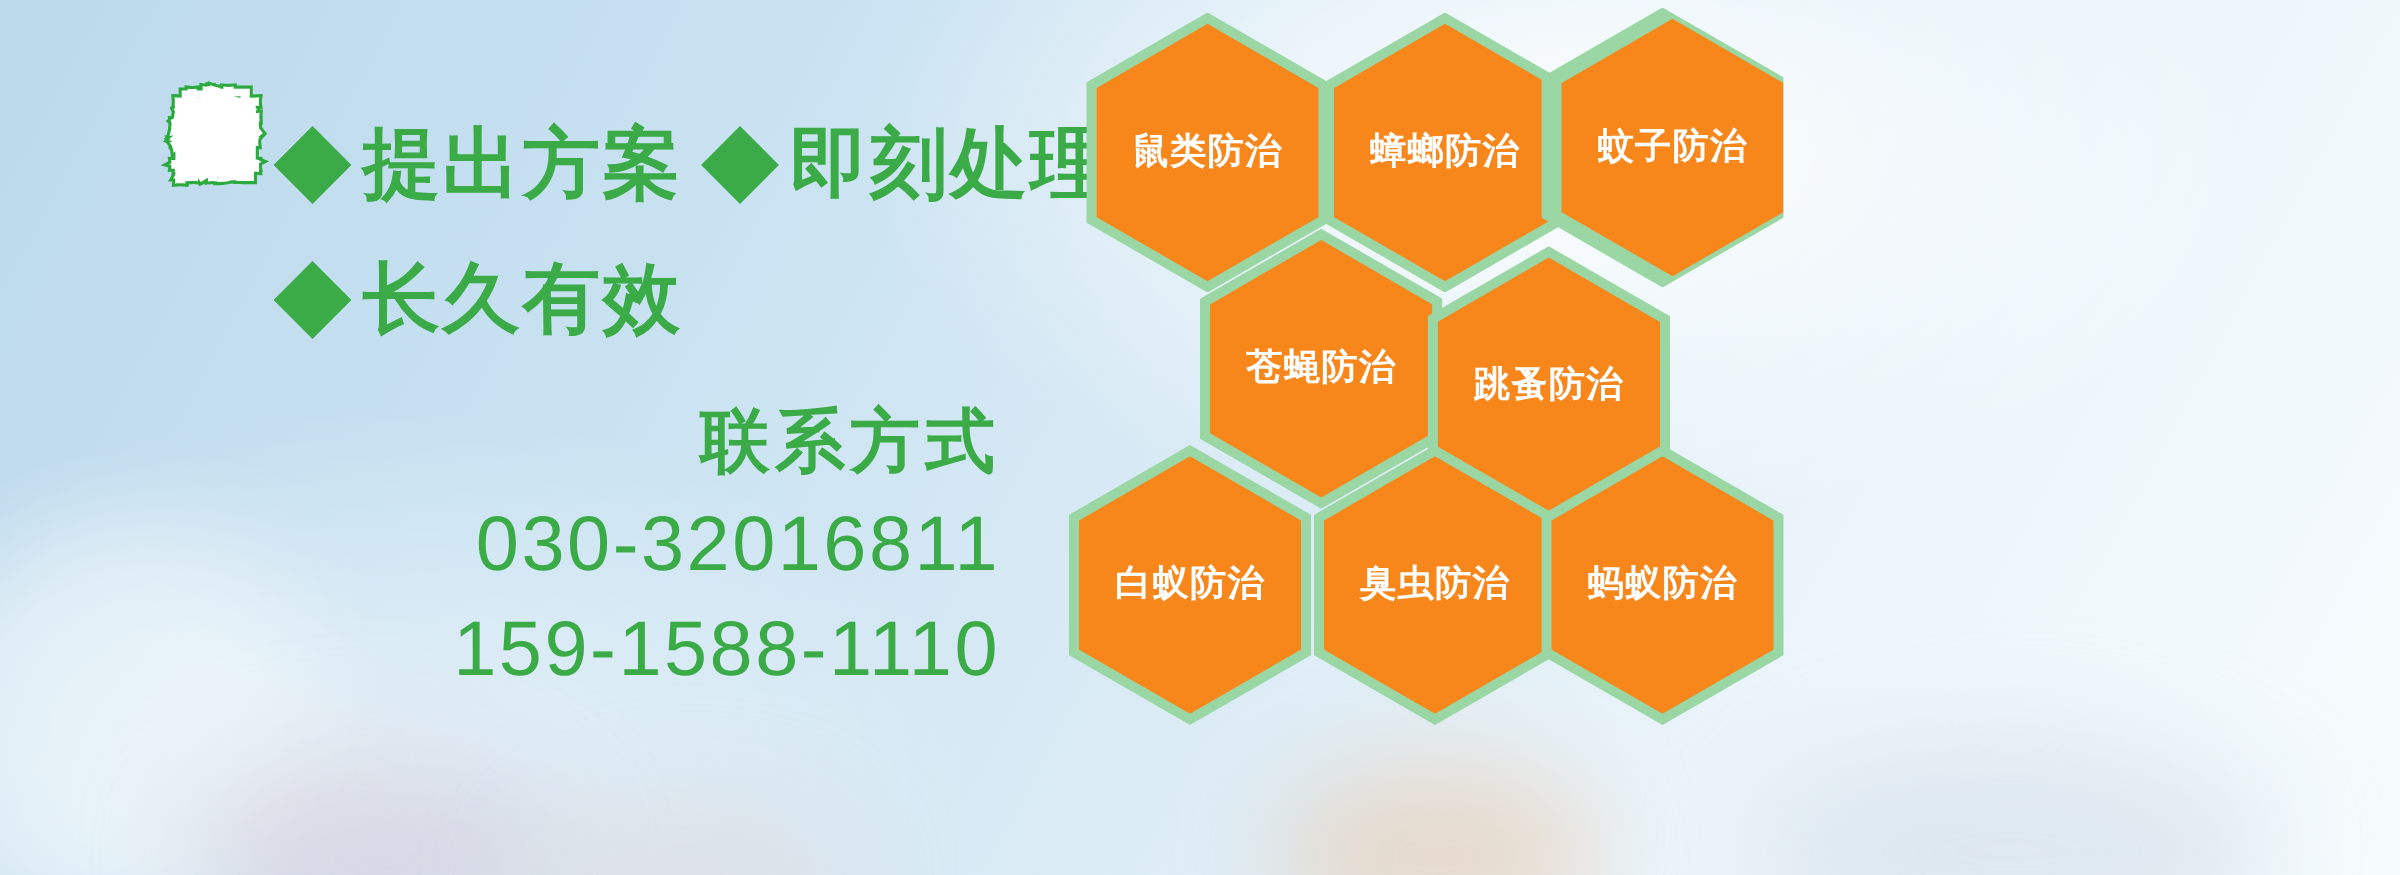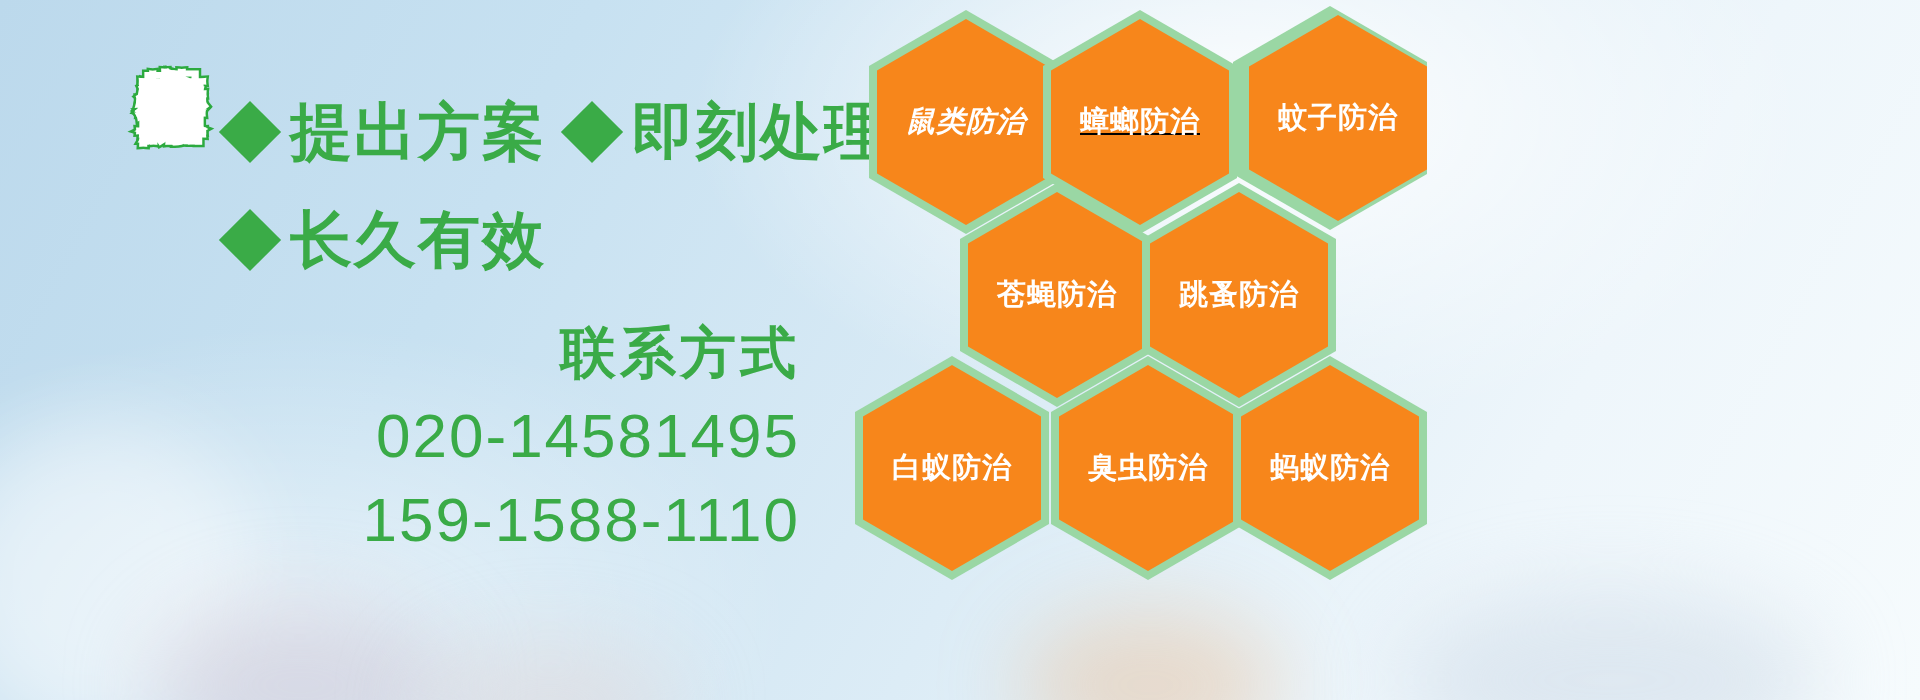--- a/index.html
+++ b/index.html
@@ -143,26 +143,26 @@
   .hex-label {
     color: #ffffff;
     font-size: 29px;
     font-weight: 700;
     letter-spacing: 1px;
     white-space: nowrap;
     text-align: center;
     line-height: 1.1;
   }
   
-  .hex-r1c1 { left: 14px;  top: 10px; font-style: italic; }
-  .hex-r1c2 { left: 188px; top: 10px; text-decoration: underline; }
+  .hex-r1c1 { left: 14px;  top: 10px; }
+  .hex-r1c2 { left: 204px; top: 10px; }
   .hex-r1c3 { left: 378px; top: 6px; justify-content: flex-end; }
   
   .hex-r2c1 { left: 105px; top: 183px; }
-  .hex-r2c2 { left: 287px; top: 183px; }
+  .hex-r2c2 { left: 287px; top: 197px; }
   
   .hex-r3c1 { left: 0;  top: 356px; }
   .hex-r3c2 { left: 196px; top: 356px; }
   .hex-r3c3 { left: 378px; top: 356px; }
 </style>
 </head>
 <body>
 
 <div id="banner">
 
@@ -191,21 +191,21 @@
       <div class="feature-item">
         <span class="diamond"></span>
         <span class="feature-label">长久有效</span>
       </div>
     </div>
 
   </div>
 
   <div class="contact">
     <div class="contact-heading">联系方式</div>
-    <div class="contact-phone">020-14581495</div>
+    <div class="contact-phone">030-32016811</div>
     <div class="contact-phone">159-1588-1110</div>
   </div>
 
   <div class="hex-grid">
 
     <div class="hex hex-r1c1">
       <div class="hex-inner">
         <span class="hex-label">鼠类防治</span>
       </div>
     </div>

